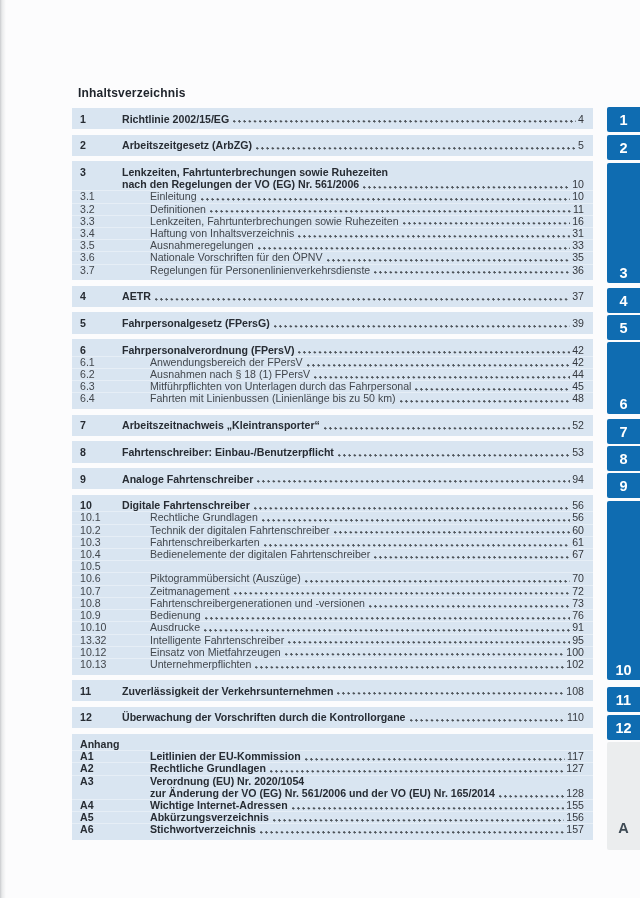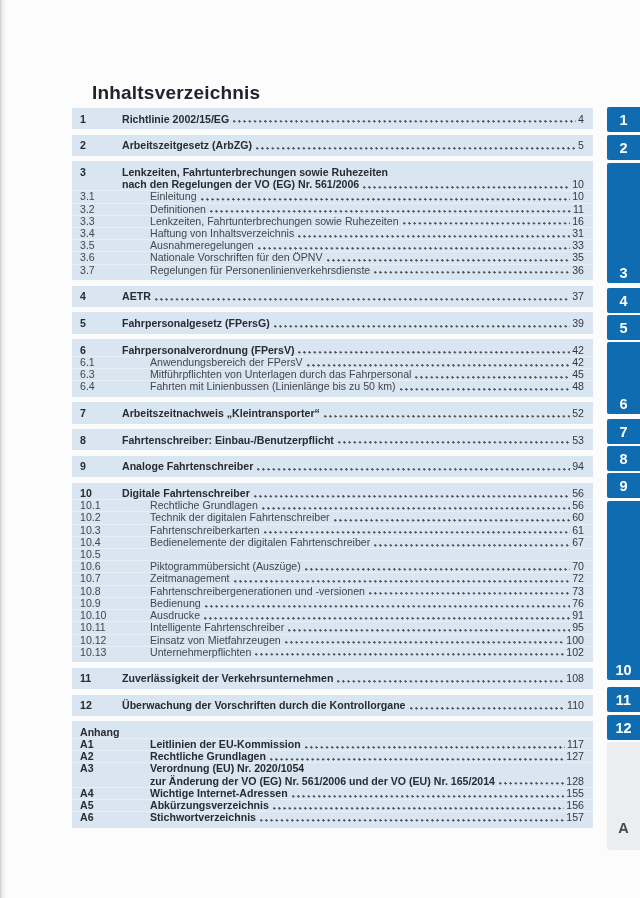--- a/index.html
+++ b/index.html
@@ -18,21 +18,21 @@
   body{
     width:640px;height:898px;overflow:hidden;
     font-family:"Liberation Sans","DejaVu Sans",sans-serif;
     background:#f4f4f5;
   }
   .page{position:relative;width:640px;height:898px;background:var(--page-bg);overflow:hidden;}
   .edge{position:absolute;left:0;top:0;bottom:0;width:6px;
     background:linear-gradient(90deg,#c9cbce 0px,#e9eaeb 2px,rgba(255,255,255,0) 6px);}
   .content{position:absolute;left:72px;top:0;width:521px;}
   h1.title{
-    margin:82px 0 4px 20px;font-size:19px;line-height:22px;
+    margin:82px 0 4px 6px;font-size:12px;line-height:22px;
     color:var(--title-text);font-weight:bold;letter-spacing:.2px;
   }
   .toc-group{background:var(--stripe);padding:4.5px 0;margin-bottom:5.5px;}
   .toc-row{
     display:flex;align-items:baseline;
     font-size:10.6px;line-height:12.2px;
     color:var(--entry-text);padding:0 9px 0 8px;
   }
   .toc-row + .toc-row{box-shadow:inset 0 1px 0 0 rgba(255,255,255,.35);gap:28px;}
   .toc-row.bold{font-weight:bold;color:var(--heading-text);}
@@ -210,20 +210,30 @@
             <span class="num">6.1</span>
             <div class="rowbody">
               <div class="line">
                 <span class="t">Anwendungsbereich der FPersV</span>
                 <span class="dots"></span>
                 <span class="pg">42</span>
               </div>
             </div>
           </div>
           <div class="toc-row">
+            <span class="num">6.2</span>
+            <div class="rowbody">
+              <div class="line">
+                <span class="t">Ausnahmen nach § 18 (1) FPersV</span>
+                <span class="dots"></span>
+                <span class="pg">44</span>
+              </div>
+            </div>
+          </div>
+          <div class="toc-row">
             <span class="num">6.3</span>
             <div class="rowbody">
               <div class="line">
                 <span class="t">Mitführpflichten von Unterlagen durch das Fahrpersonal</span>
                 <span class="dots"></span>
                 <span class="pg">45</span>
               </div>
             </div>
           </div>
           <div class="toc-row">
@@ -371,21 +381,21 @@
             <span class="num">10.10</span>
             <div class="rowbody">
               <div class="line">
                 <span class="t">Ausdrucke</span>
                 <span class="dots"></span>
                 <span class="pg">91</span>
               </div>
             </div>
           </div>
           <div class="toc-row">
-            <span class="num">10.11</span>
+            <span class="num">13.32</span>
             <div class="rowbody">
               <div class="line">
                 <span class="t">Intelligente Fahrtenschreiber</span>
                 <span class="dots"></span>
                 <span class="pg">95</span>
               </div>
             </div>
           </div>
           <div class="toc-row">
             <span class="num">10.12</span>

